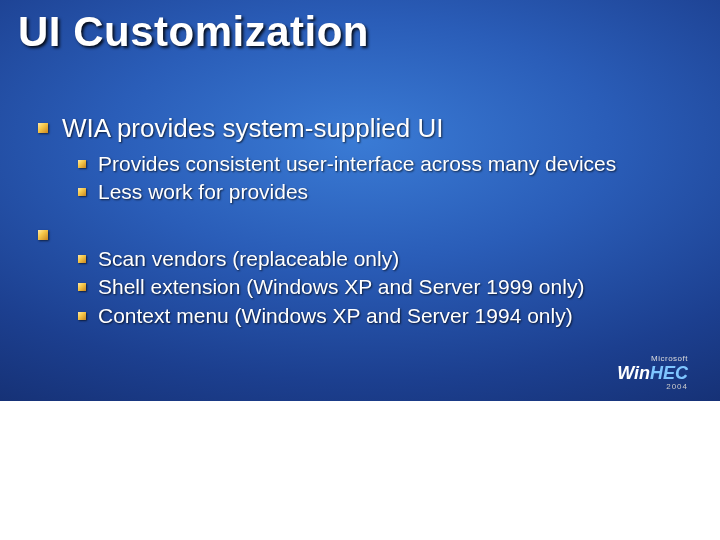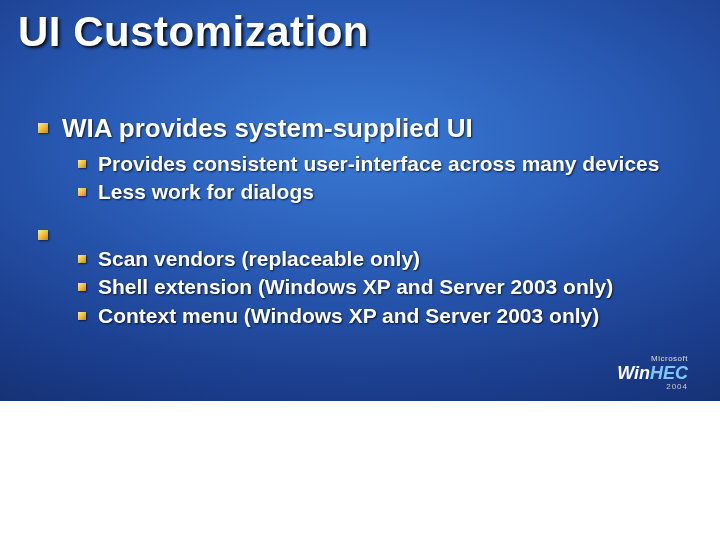--- a/index.html
+++ b/index.html
@@ -32,21 +32,20 @@
     font-weight: bold;
     color: #ffffff;
     text-shadow: 2px 2px 3px rgba(0,0,0,0.85);
     letter-spacing: 0.5px;
   }
   .content {
     position: absolute;
     top: 112px;
     left: 38px;
     right: 20px;
-    font-weight: bold;
   }
   .bullet-row {
     display: flex;
     align-items: flex-start;
     margin-bottom: 6px;
   }
   .bullet-icon {
     flex: 0 0 auto;
     width: 10px;
     height: 10px;
@@ -122,39 +121,39 @@
       <div class="bullet-icon"></div>
       <div class="lvl1-text">WIA provides system-supplied UI</div>
     </div>
     <div class="sublist">
       <div class="bullet-row">
         <div class="bullet-icon sm"></div>
         <div class="lvl2-text">Provides consistent user-interface across many devices</div>
       </div>
       <div class="bullet-row">
         <div class="bullet-icon sm"></div>
-        <div class="lvl2-text">Less work for dialogs</div>
+        <div class="lvl2-text">Less work for provides</div>
       </div>
     </div>
 
     <div class="bullet-row">
       <div class="bullet-icon"></div>
     </div>
     <div class="sublist">
       <div class="bullet-row">
         <div class="bullet-icon sm"></div>
         <div class="lvl2-text">Scan vendors (replaceable only)</div>
       </div>
       <div class="bullet-row">
         <div class="bullet-icon sm"></div>
-        <div class="lvl2-text">Shell extension (Windows XP and Server 2003 only)</div>
+        <div class="lvl2-text">Shell extension (Windows XP and Server 1999 only)</div>
       </div>
       <div class="bullet-row">
         <div class="bullet-icon sm"></div>
-        <div class="lvl2-text">Context menu (Windows XP and Server 2003 only)</div>
+        <div class="lvl2-text">Context menu (Windows XP and Server 1994 only)</div>
       </div>
     </div>
 
   </div>
 
   <div class="logo">
     <div class="logo-top">Microsoft</div>
     <div class="logo-main"><span>Win</span><span class="hec">HEC</span></div>
     <div class="logo-year">2004</div>
   </div>

